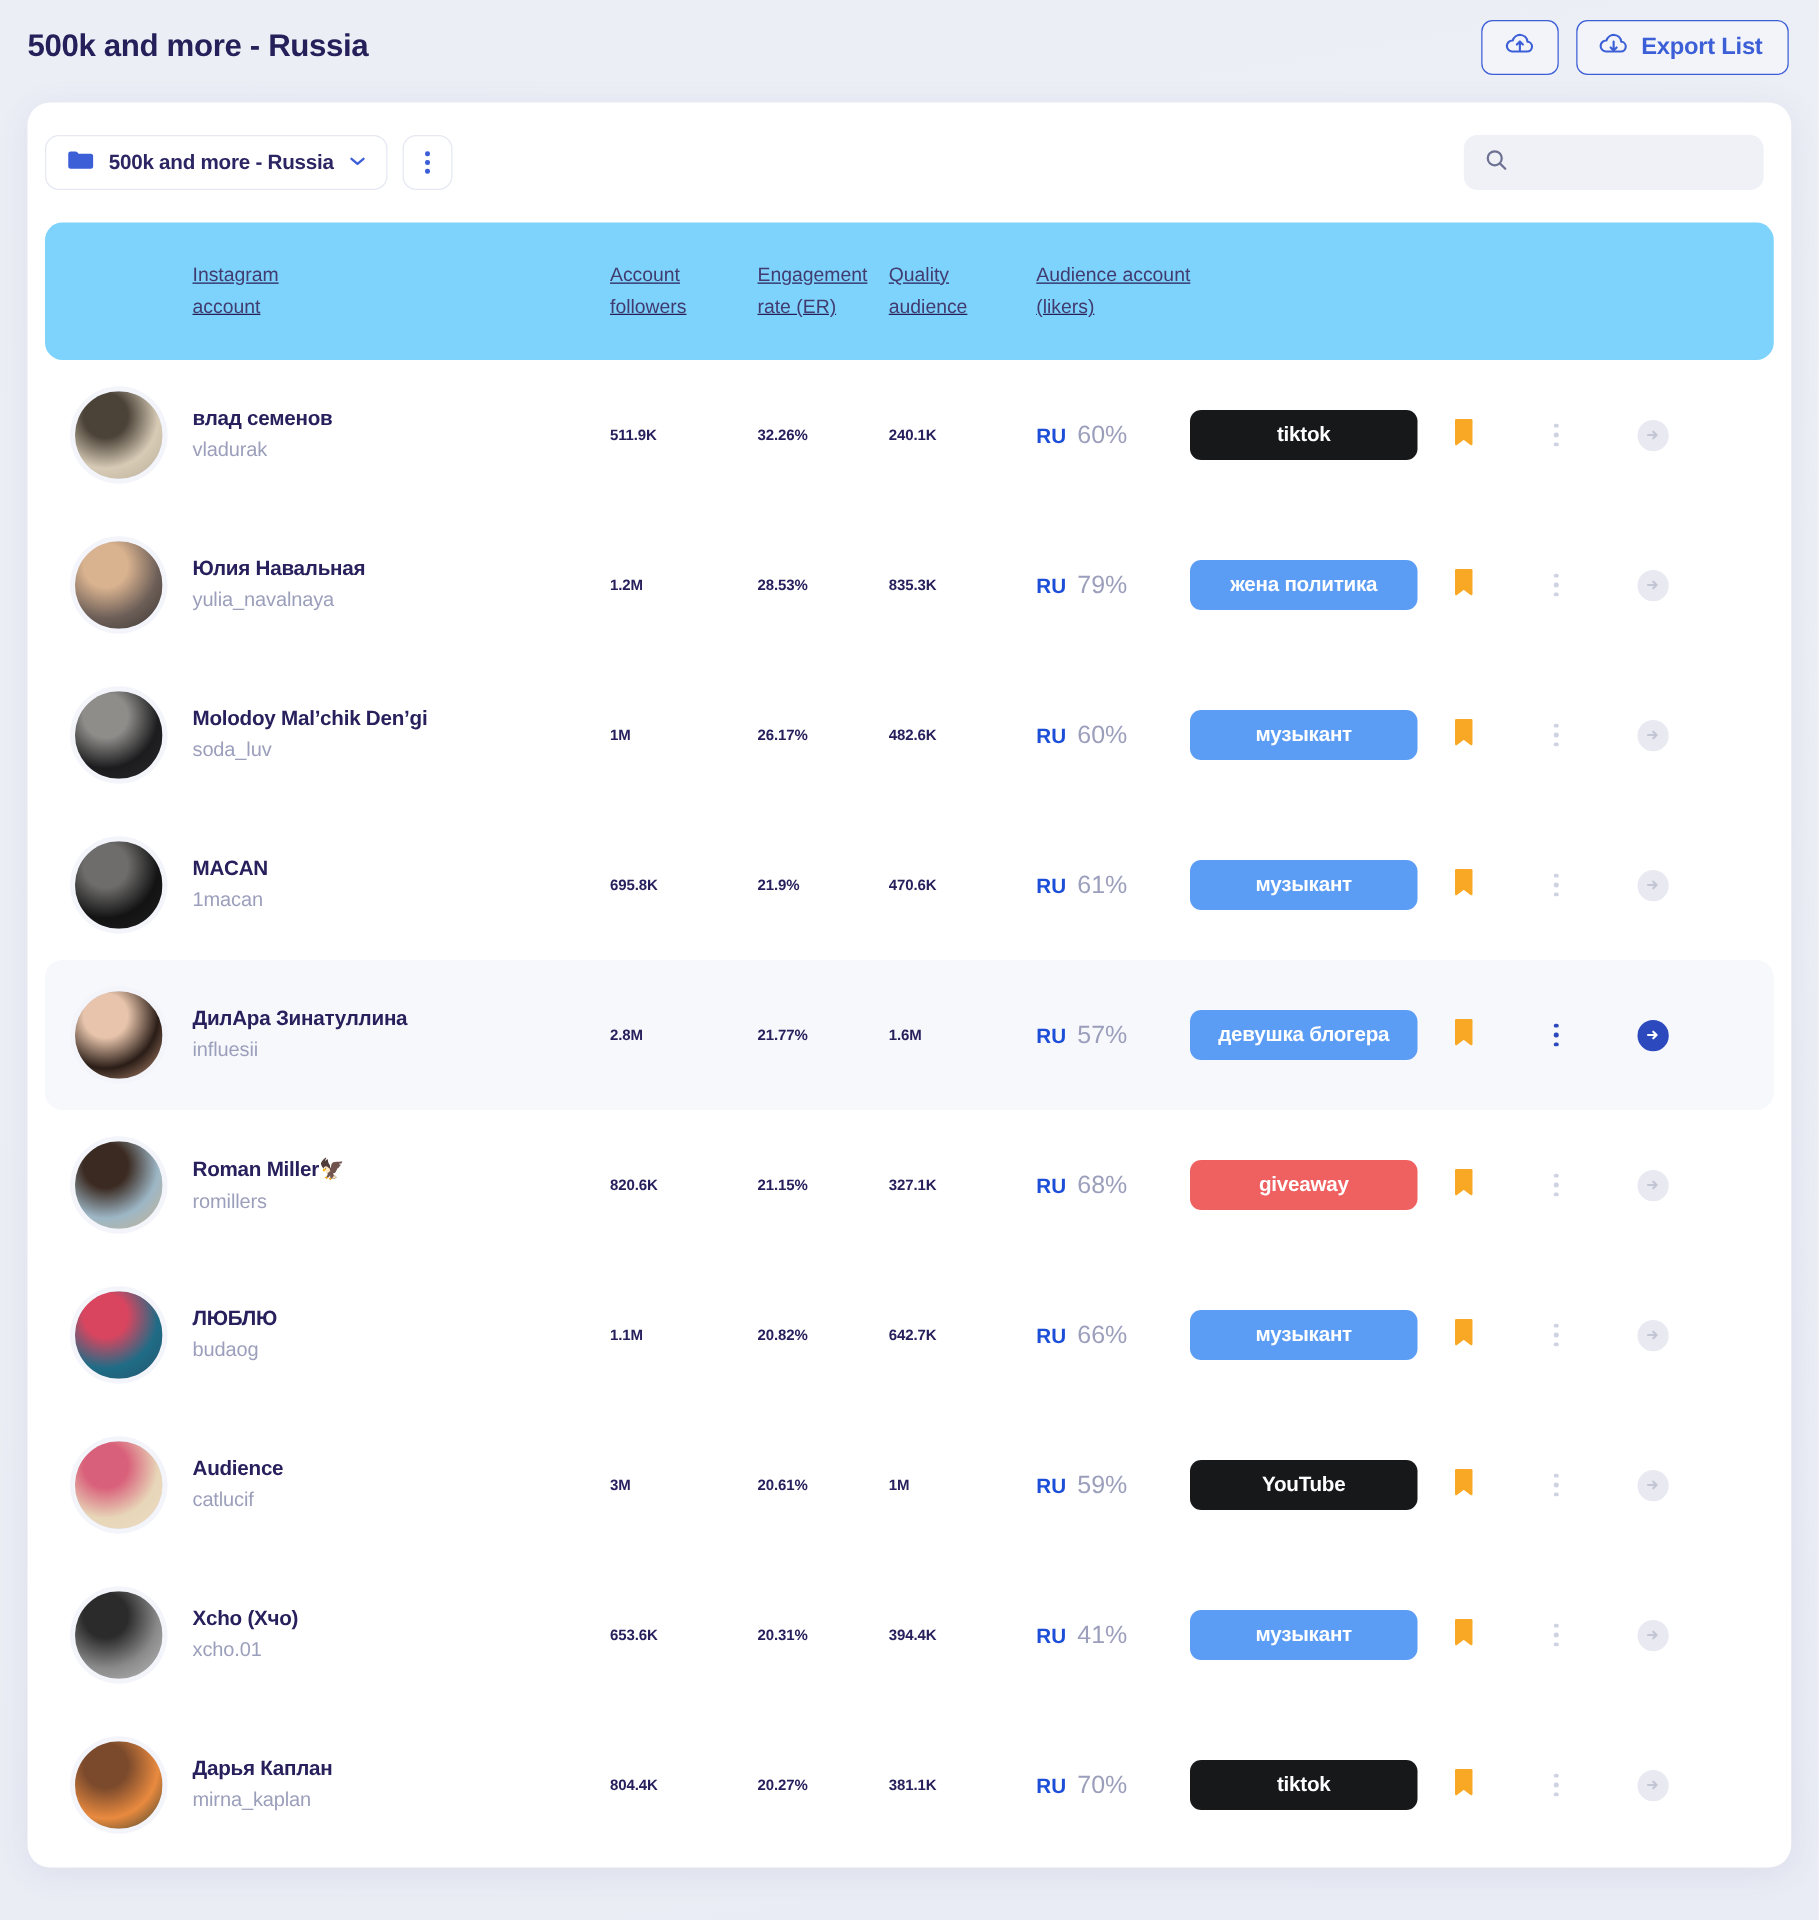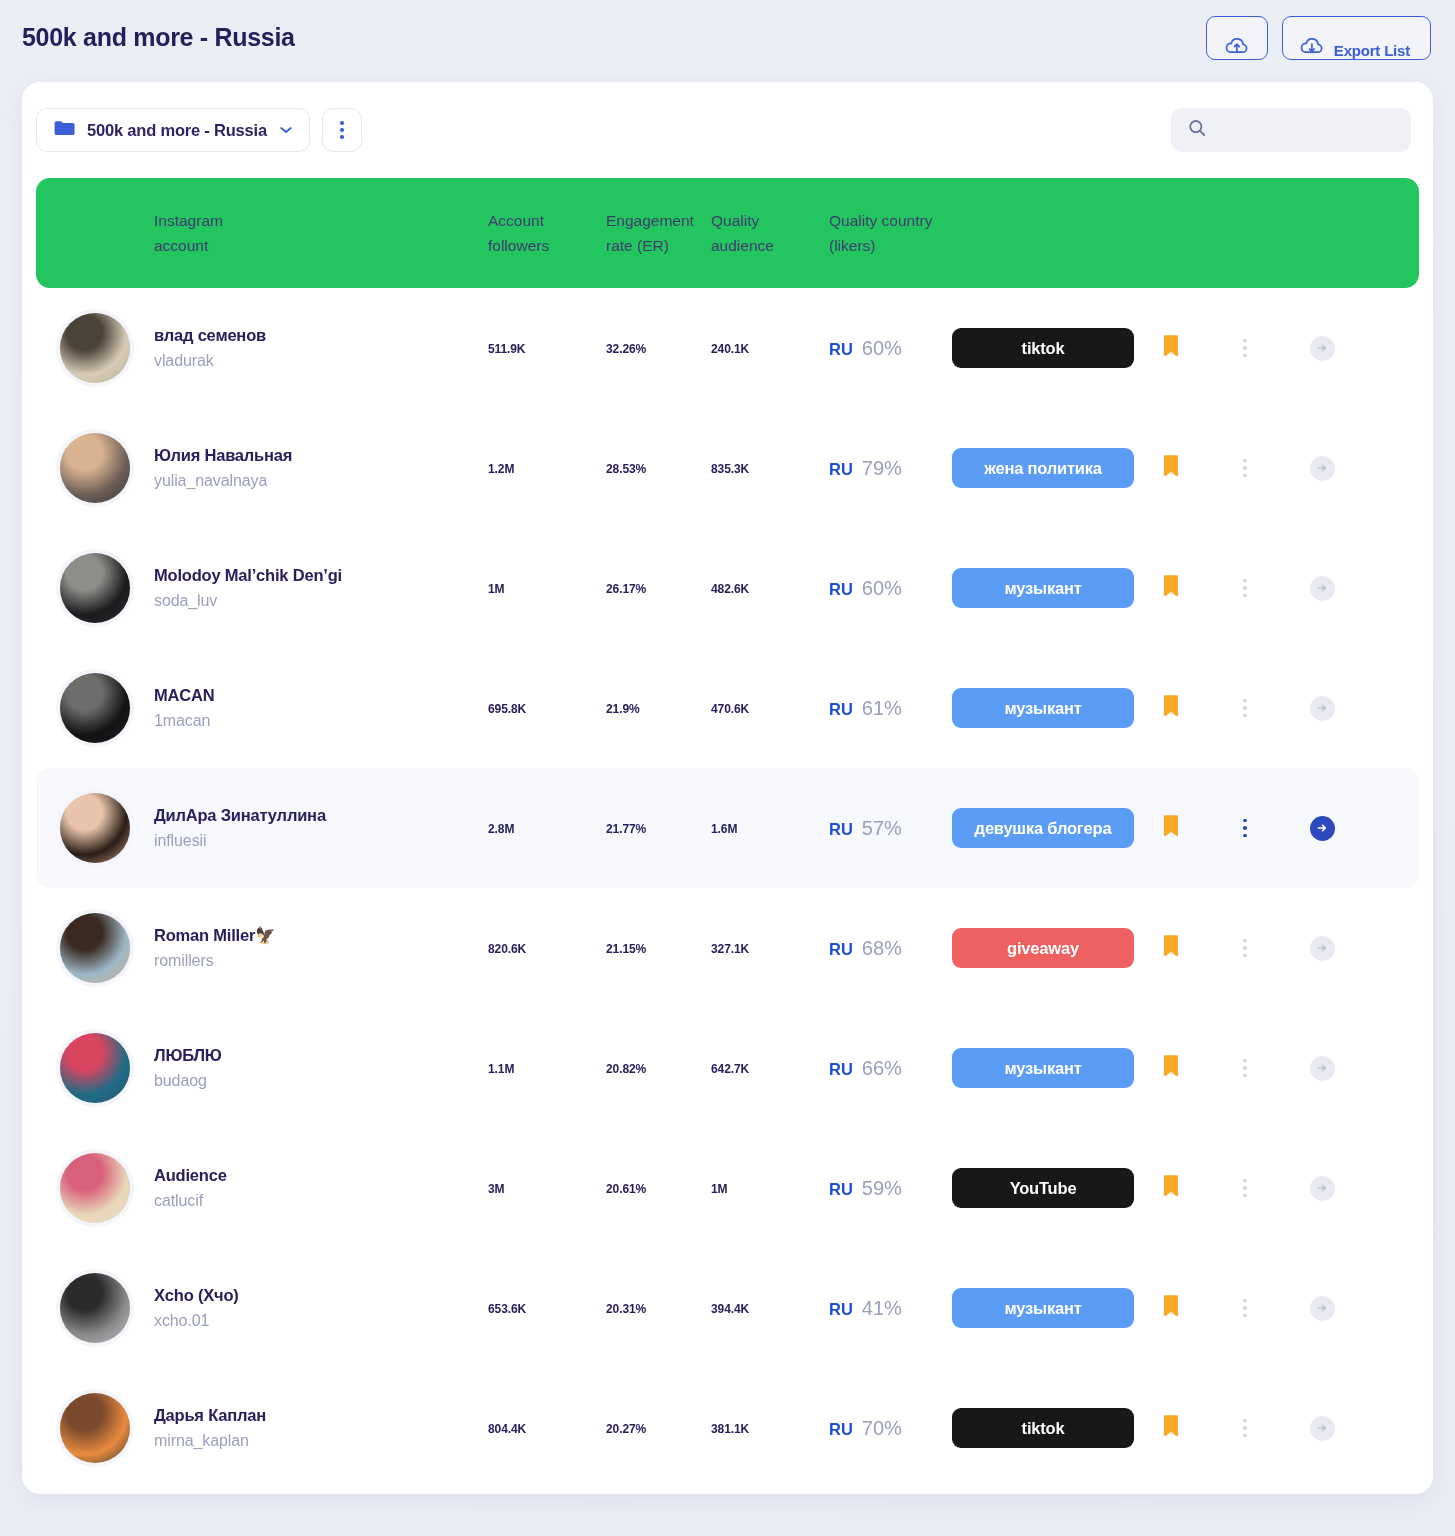--- a/index.html
+++ b/index.html
@@ -32,24 +32,24 @@
     padding-bottom: 8px;
   }
   .topbar-actions { display: flex; align-items: center; gap: 14px; padding-bottom: 6px; }
   .btn-outline {
     border: 1.6px solid #3c5fd7;
     color: #3c5fd7;
     background: rgba(255,255,255,0.35);
     border-radius: 9px;
     height: 44px;
     display: flex;
-    align-items: flex-end;
+    align-items: center;
     justify-content: center;
     gap: 10px;
-    font-size: 15px;
+    font-size: 19px;
     font-weight: bold;
     cursor: pointer;
     letter-spacing: -0.2px;
   }
   .btn-icon-only { width: 62px; }
   .btn-export { padding: 0 20px 0 17px; }
 
   
   .card {
     margin: 0 22px;
@@ -115,25 +115,26 @@
     font-family: "Liberation Sans", sans-serif;
     font-size: 15px;
     color: #3b3668;
     width: 100%;
   }
   .search-box input::placeholder { color: #a9aec6; }
 
   
   .table { padding: 0 14px; }
   .thead {
-    background: #22c55e;
+    background: #7dd3fc;
     border-radius: 14px;
     height: 110px;
     display: flex;
     align-items: center;
+    text-decoration: underline;
   }
   .row {
     height: 120px;
     display: flex;
     align-items: center;
     border-radius: 14px;
   }
   .row.active { background: #f7f8fc; }
 
   
@@ -305,21 +306,21 @@
       </div>
       <div class="c-er th">
         <span>Engagement</span>
         <span>rate (ER)</span>
       </div>
       <div class="c-qa th">
         <span>Quality</span>
         <span>audience</span>
       </div>
       <div class="c-country th" style="flex:0 0 320px">
-        <span>Quality country</span>
+        <span>Audience account</span>
         <span>(likers)</span>
       </div>
     </div>
 
     <div id="rows">
         <div class="row">
           <div class="c-avatar">
             <div class="avatar">
               <span class="ph" style="background:radial-gradient(circle at 35% 28%, #4c4338 0%, #4c4338 26%, #d7cbb6 62%, #b7ac96 100%)"></span>
             </div>

